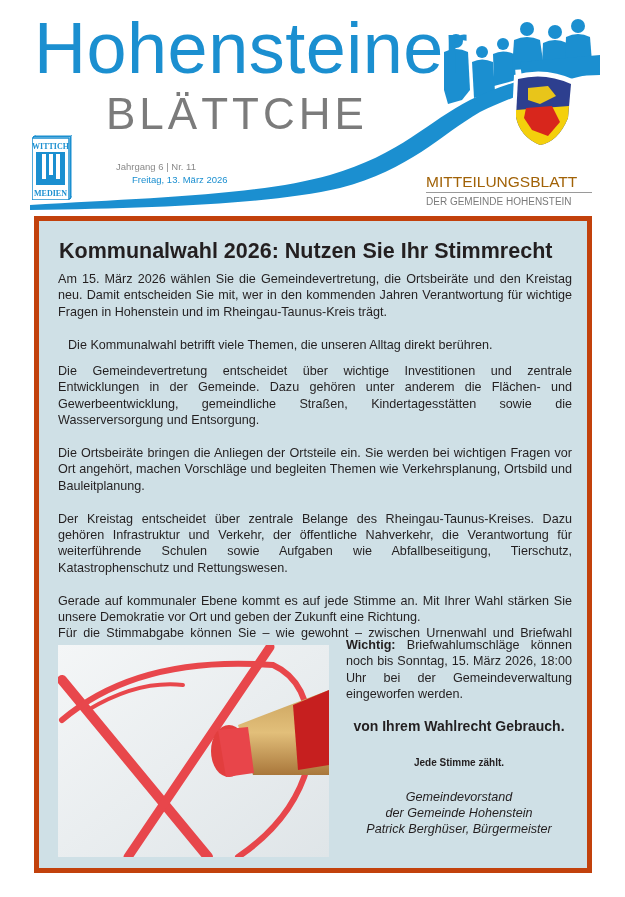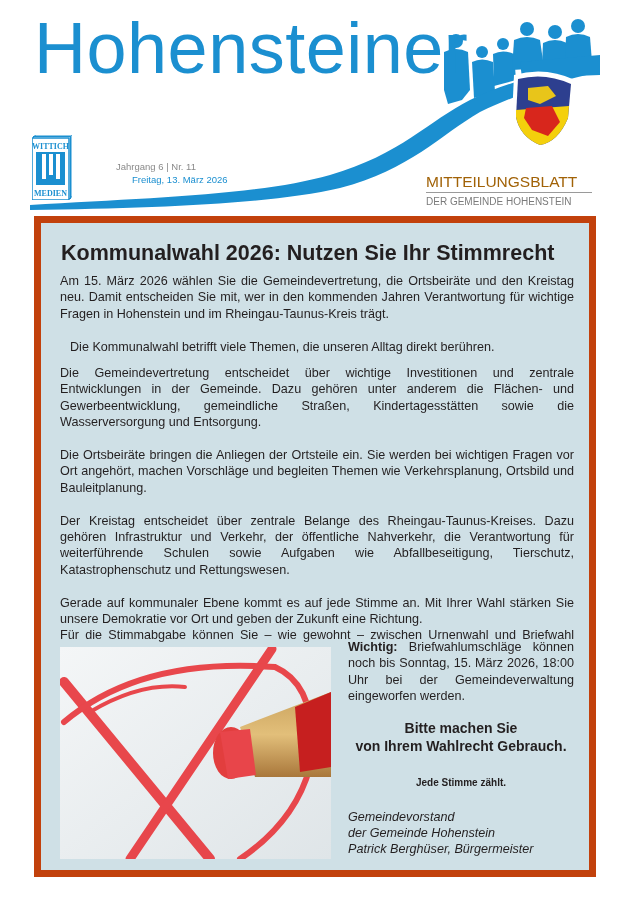--- a/index.html
+++ b/index.html
@@ -13,31 +13,31 @@
                letter-spacing:4px; line-height:1; }
   .wittich { position:absolute; left:32px; top:135px; width:40px; height:65px; }
   .issue { position:absolute; left:116px; top:160px; font-size:9.5px; color:#8a8a8a; line-height:13px; }
   .issue .date { color:#1b8fd0;padding-left:16px; }
   .mitteilung { position:absolute; left:426px; top:173px; width:166px; }
   .mitteilung .m1 { font-size:15.5px; color:#a16207; letter-spacing:0px; line-height:17px; white-space:nowrap; }
   .mitteilung .rule { height:1px; background:#9a9a9a; margin:2px 0 3px 0; }
   .mitteilung .m2 { font-size:10px; color:#7b7b7b; white-space:nowrap; }
 
   .box { position:absolute; left:34px; top:216px; width:548px; height:647px;
-         background:#cfe0e6; border:7px solid #c2410c; }
+         background:#cfe0e6; border:5px solid #c2410c; }
   .headline { position:absolute; left:20px; top:18px; font-size:21.5px; font-weight:bold; color:#231f20; white-space:nowrap; }
   .body-text { position:absolute; left:19px; top:50px; width:514px; font-size:12.6px; line-height:16.4px; text-align:justify; }
   .body-text p { margin:0 0 16.4px 0; }
   .photo { position:absolute; left:19px; top:424px; width:271px; height:212px; background:#eef1f3; overflow:hidden; }
   .side { position:absolute; left:307px; top:416px; width:226px; font-size:12.6px; line-height:16.4px; }
   .side .wichtig { text-align:justify; }
   .side .wichtig b { font-weight:bold; }
   .appeal { text-align:center; font-weight:bold; font-size:14px; line-height:18px; margin-top:14px; }
   .appeal2 { text-align:center; font-weight:bold; font-size:10px; margin-top:20px; }
-  .sign { text-align:left; font-style:italic; font-size:12.6px; line-height:16px; margin-top:18px; }
+  .sign { text-align:center; font-style:italic; font-size:12.6px; line-height:16px; margin-top:18px; }
 </style>
 </head>
 <body>
 
 <div class="header">
   <svg class="swoosh-svg" width="625" height="210">
 
     <g fill="#1b8fd0">
       <circle cx="456" cy="41" r="7"></circle>
         <path d="M444 52 Q456 46 468 52 L470 90 L462 100 L448 104 L444 90 Z"></path>
@@ -60,20 +60,21 @@
     <g>
       <path d="M514 75 Q545 66 575 80 L572 120 Q560 148 540 150 Q516 140 512 118 Z" fill="#ffffff"></path>
       <path d="M518 79 Q545 72 571 84 L568 118 Q558 142 540 145 Q520 137 516 117 Z" fill="#2d3f8f"></path>
       <path d="M516 110 L569 106 L568 118 Q558 142 540 145 Q520 137 516 117 Z" fill="#f4d00c"></path>
       <path d="M528 88 L548 86 L556 96 L540 104 L528 100 Z" fill="#e8c51a"></path>
       <path d="M526 108 L552 106 L560 122 L548 136 L532 130 L524 118 Z" fill="#d8261c"></path>
     </g>
   </svg>
 
   <div class="title-main">Hohensteiner</div>
+  <div class="title-sub">BLÄTTCHE</div>
 
   <svg class="wittich" viewBox="0 0 40 65">
     <rect x="3" y="0" width="37" height="62" fill="#ffffff" stroke="#1b8fd0" stroke-width="1"></rect>
     <rect x="1.5" y="1.5" width="37" height="62" fill="#ffffff" stroke="#1b8fd0" stroke-width="1"></rect>
     <rect x="0" y="3" width="37" height="62" fill="#ffffff" stroke="#1b8fd0" stroke-width="1.5"></rect>
     <text x="18.5" y="14" font-size="8" font-family="Liberation Serif, serif" font-weight="bold" fill="#1b8fd0" text-anchor="middle">WITTICH</text>
     <rect x="4" y="17" width="29" height="33" fill="#1b8fd0"></rect>
     <rect x="10" y="19" width="4" height="25" fill="#ffffff"></rect>
     <rect x="17" y="19" width="4" height="21" fill="#ffffff"></rect>
     <rect x="24" y="19" width="4" height="25" fill="#ffffff"></rect>
@@ -130,21 +131,20 @@
         <path d="M235 60 L271 45 L271 120 L240 125 Z" fill="#c61f1f"></path>
         <ellipse cx="171" cy="106" rx="18" ry="26" fill="#e23e3e"></ellipse>
         <path d="M160 85 L190 82 L196 128 L168 132 Z" fill="#e8454a"></path>
       </g>
     </svg>
   </div>
 
   <div class="side">
     <div class="wichtig"><b>Wichtig:</b><span> Briefwahlumschläge können noch bis Sonntag, 15. März 2026, 18:00 Uhr bei der Gemeindeverwaltung eingeworfen werden.</span></div>
     <div class="appeal">
-      <div>Bitte machen Sie</div>
       <div>von Ihrem Wahlrecht Gebrauch.</div>
     </div>
     <div class="appeal2">Jede Stimme zählt.</div>
     <div class="sign">
       <div>Gemeindevorstand</div>
       <div>der Gemeinde Hohenstein</div>
       <div>Patrick Berghüser, Bürgermeister</div>
     </div>
   </div>
 </div>

